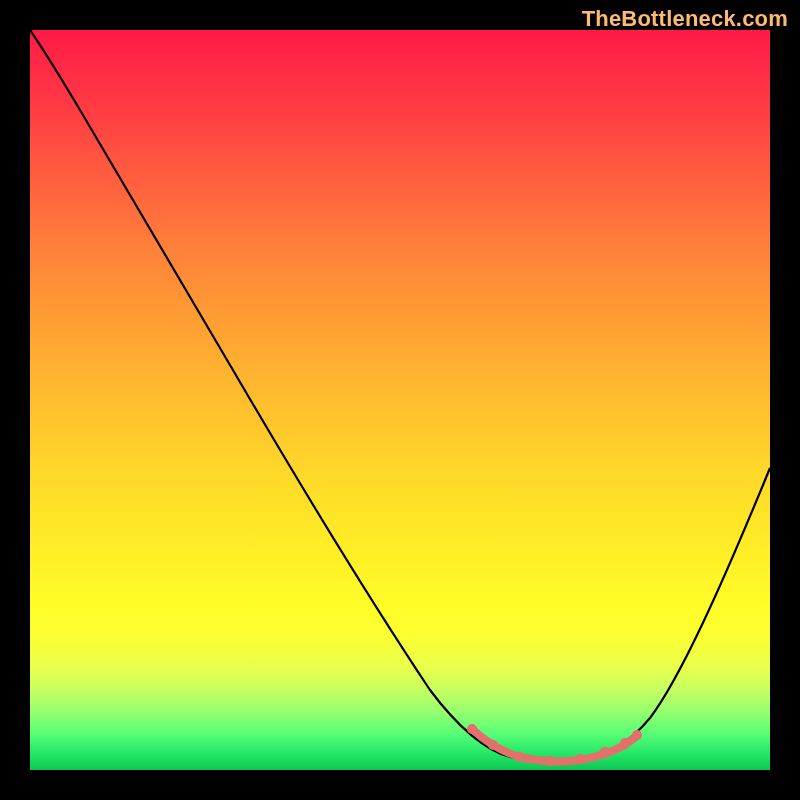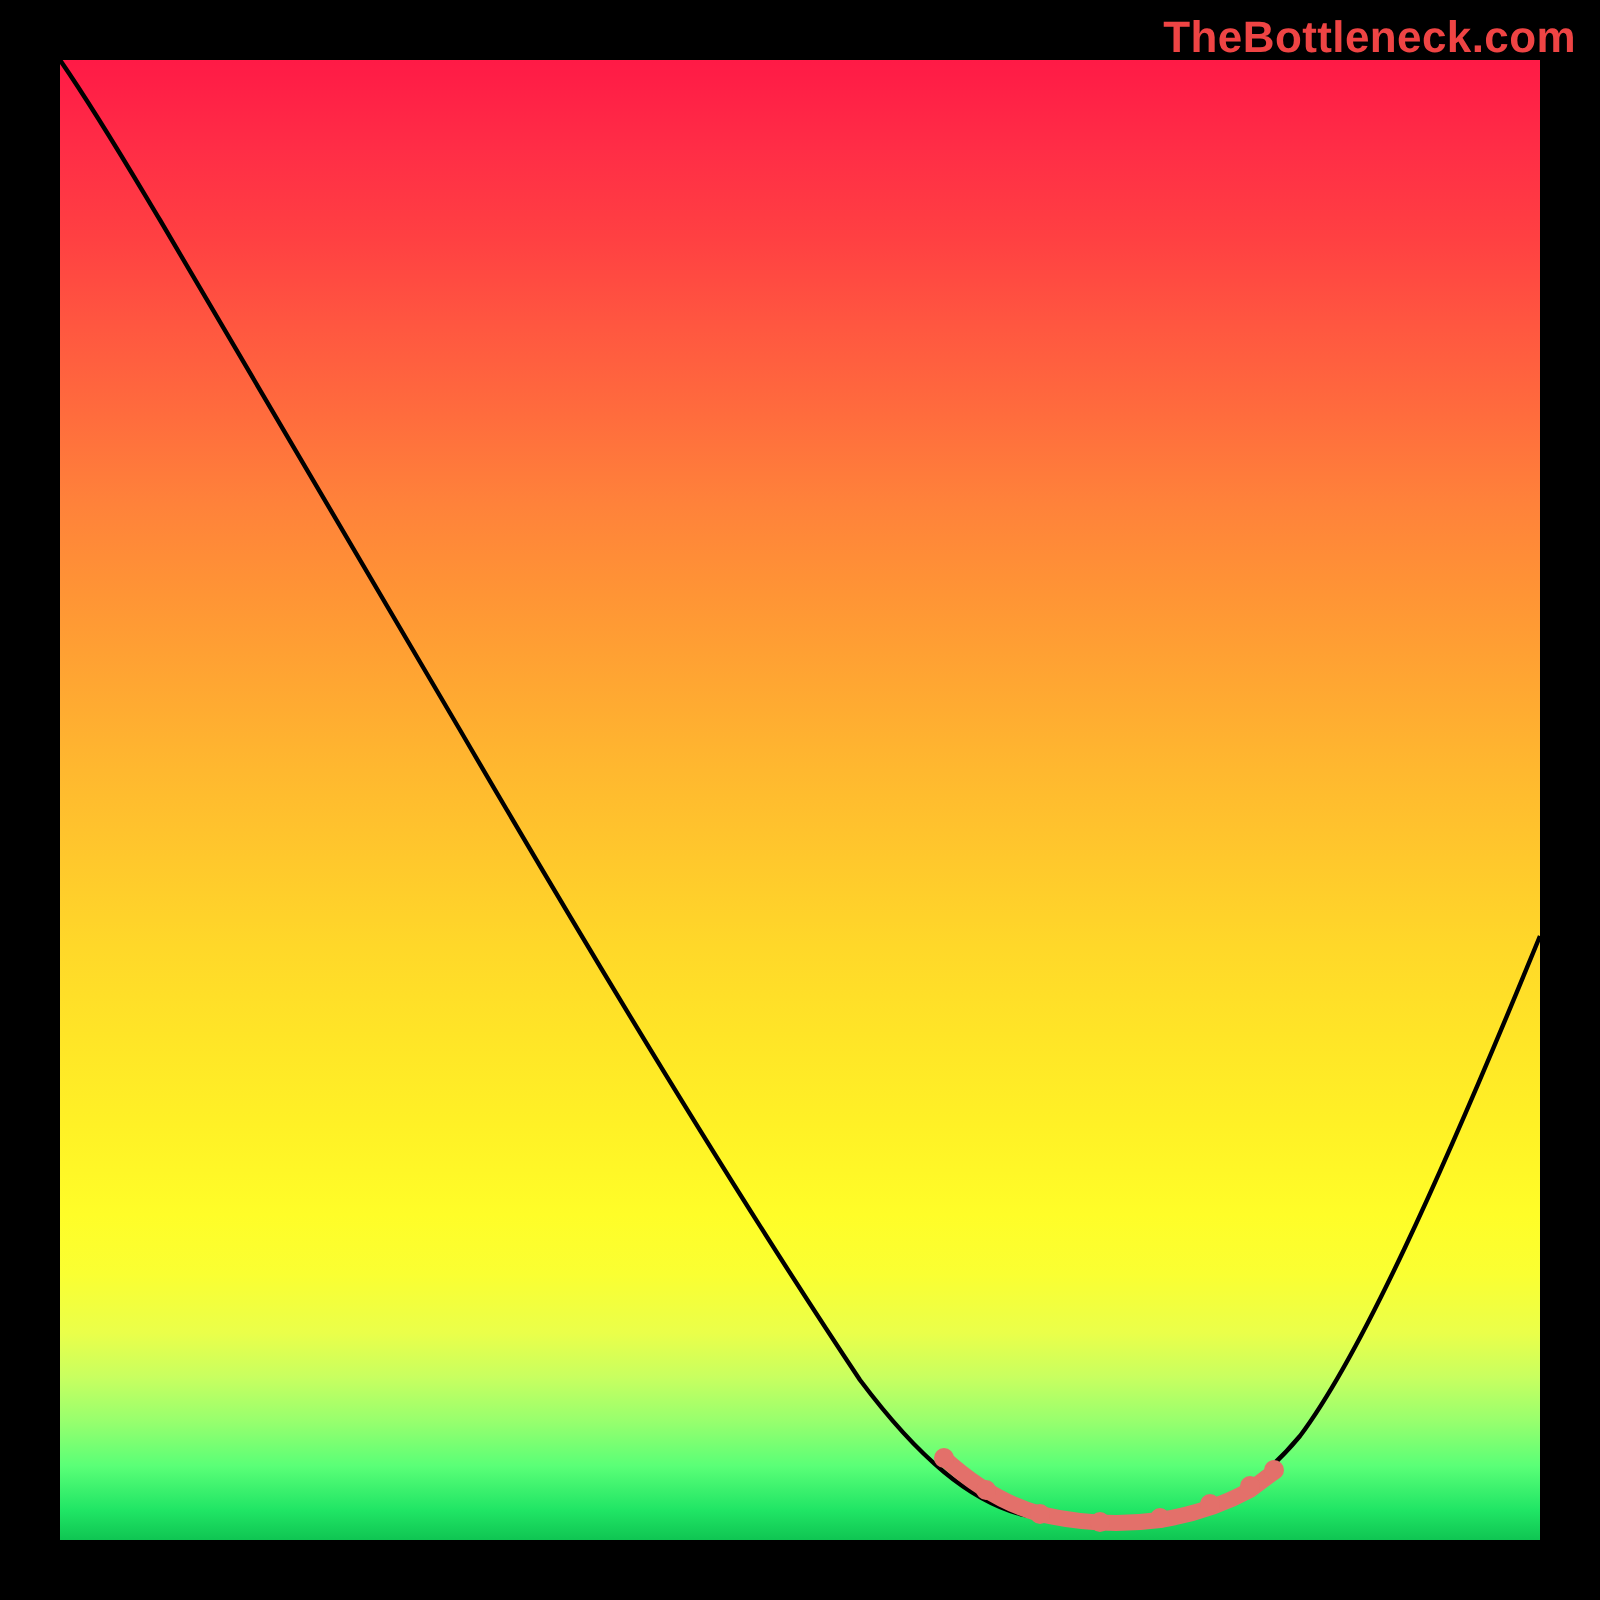--- a/index.html
+++ b/index.html
@@ -14,21 +14,21 @@
     position: relative;
     overflow: hidden;
   }
   .watermark {
     position: absolute;
     top: 6px;
     right: 12px;
     font-family: Arial, sans-serif;
     font-size: 22px;
     font-weight: bold;
-    color: #ef4444;
+    color: #fdba74;
     z-index: 10;
     letter-spacing: 0.2px;
   }
   .plot-area {
     position: absolute;
     left: 30px;
     top: 30px;
     width: 740px;
     height: 740px;
   }

